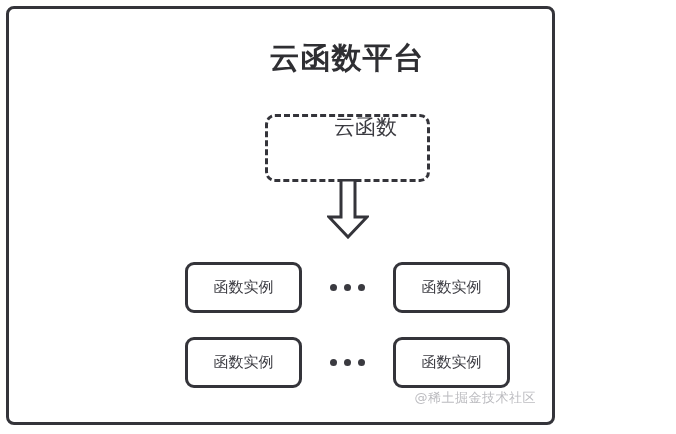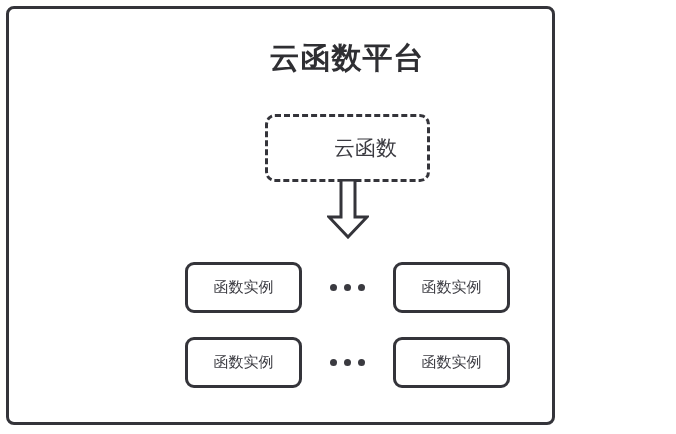--- a/index.html
+++ b/index.html
@@ -46,21 +46,20 @@
     position: absolute;
     left: 256px;
     top: 105px;
     width: 165px;
     height: 68px;
     box-sizing: border-box;
     border: 3px dashed #34343a;
     border-radius: 10px;
     background: #ffffff;
     display: flex;
-    align-items: center;
     justify-content: center;
     padding-left: 36px;
   }
   .cloud-func-label {
     font-size: 21px;
     color: #3a3a40;
     line-height: 1;
   }
   
   .block-arrow {
@@ -163,15 +162,16 @@
       <div class="ellipsis-dots">
         <i></i>
         <i></i>
         <i></i>
       </div>
       <div class="inst-box">
         <span class="inst-label">函数实例</span>
       </div>
     </div>
 
+    <div class="watermark">@稀土掘金技术社区</div>
 
   </div>
 </div>
 
 </body></html>

